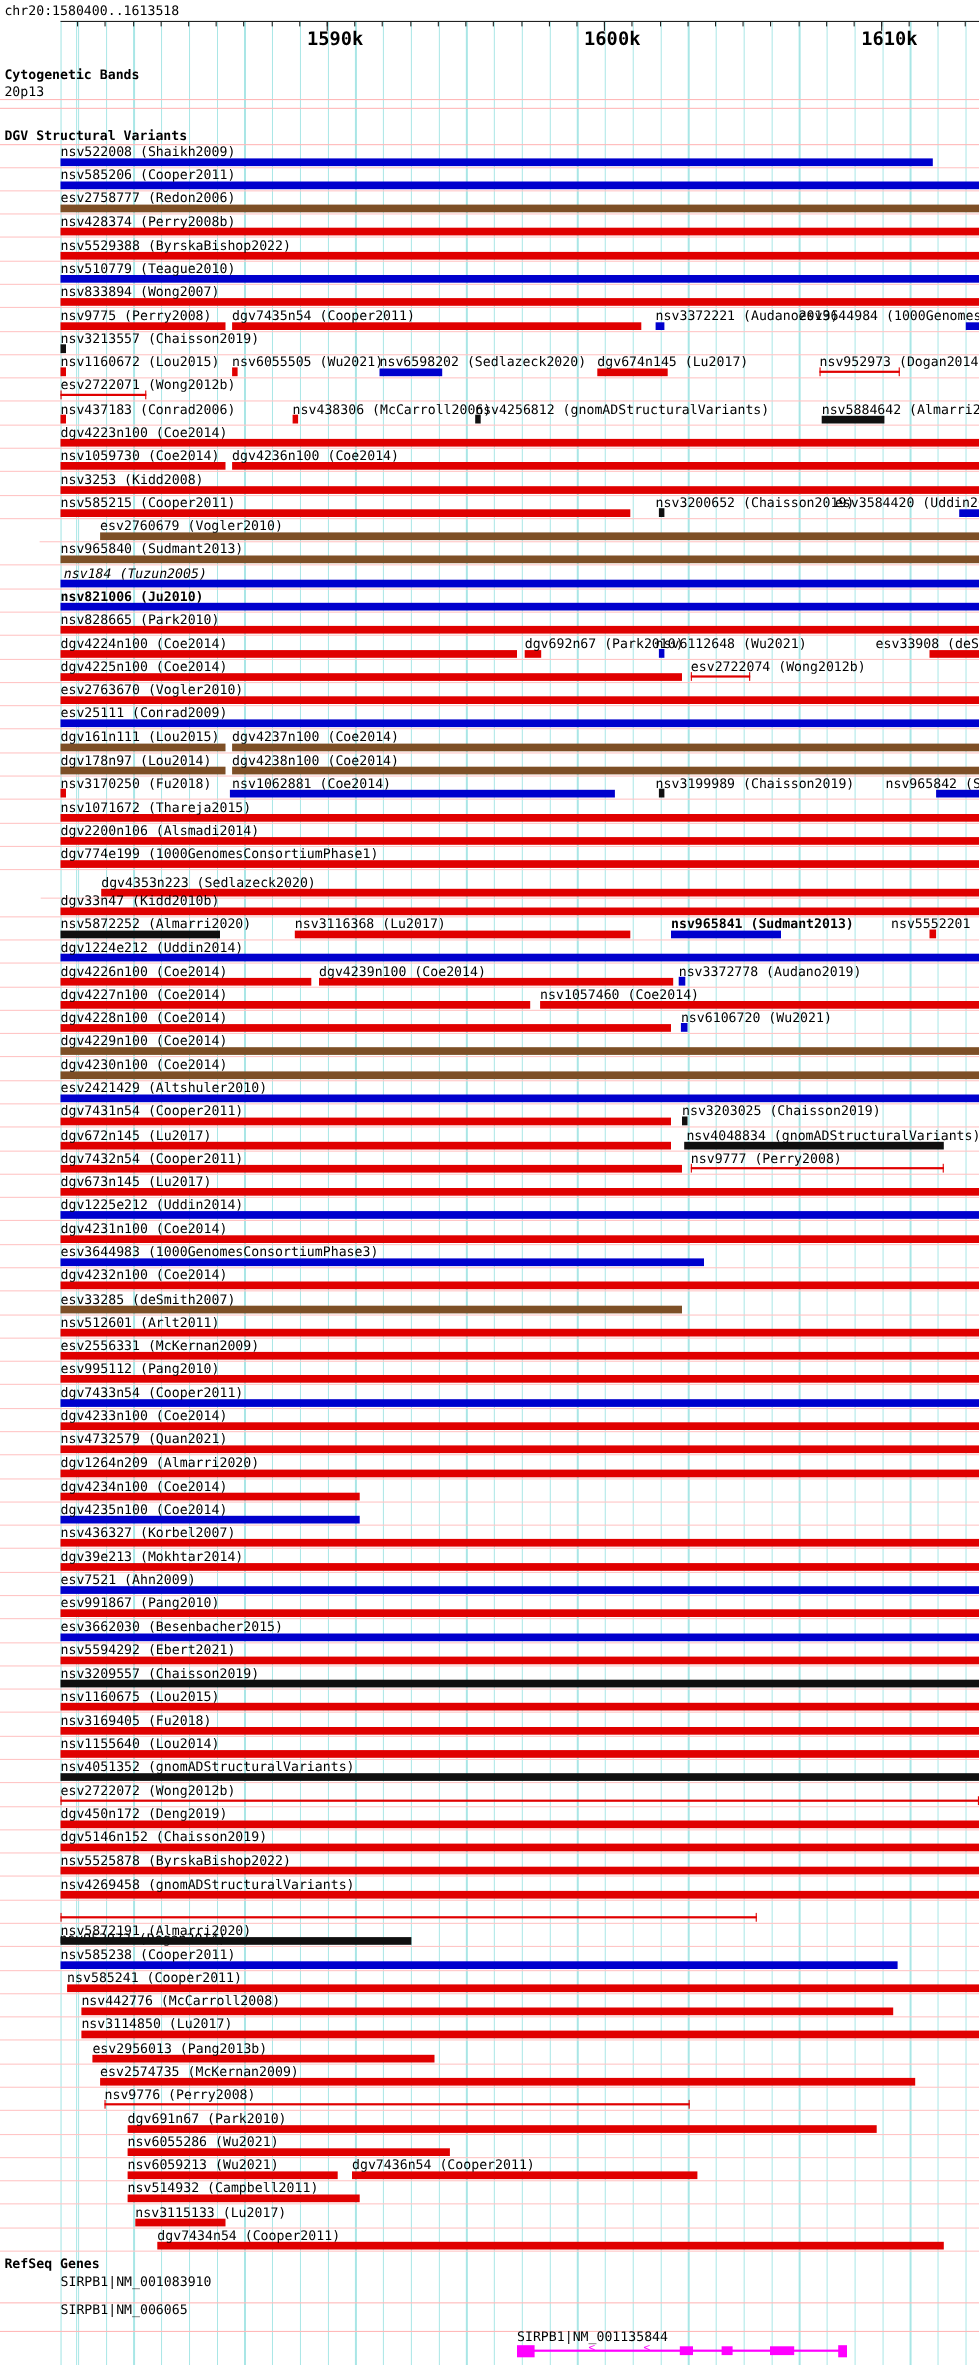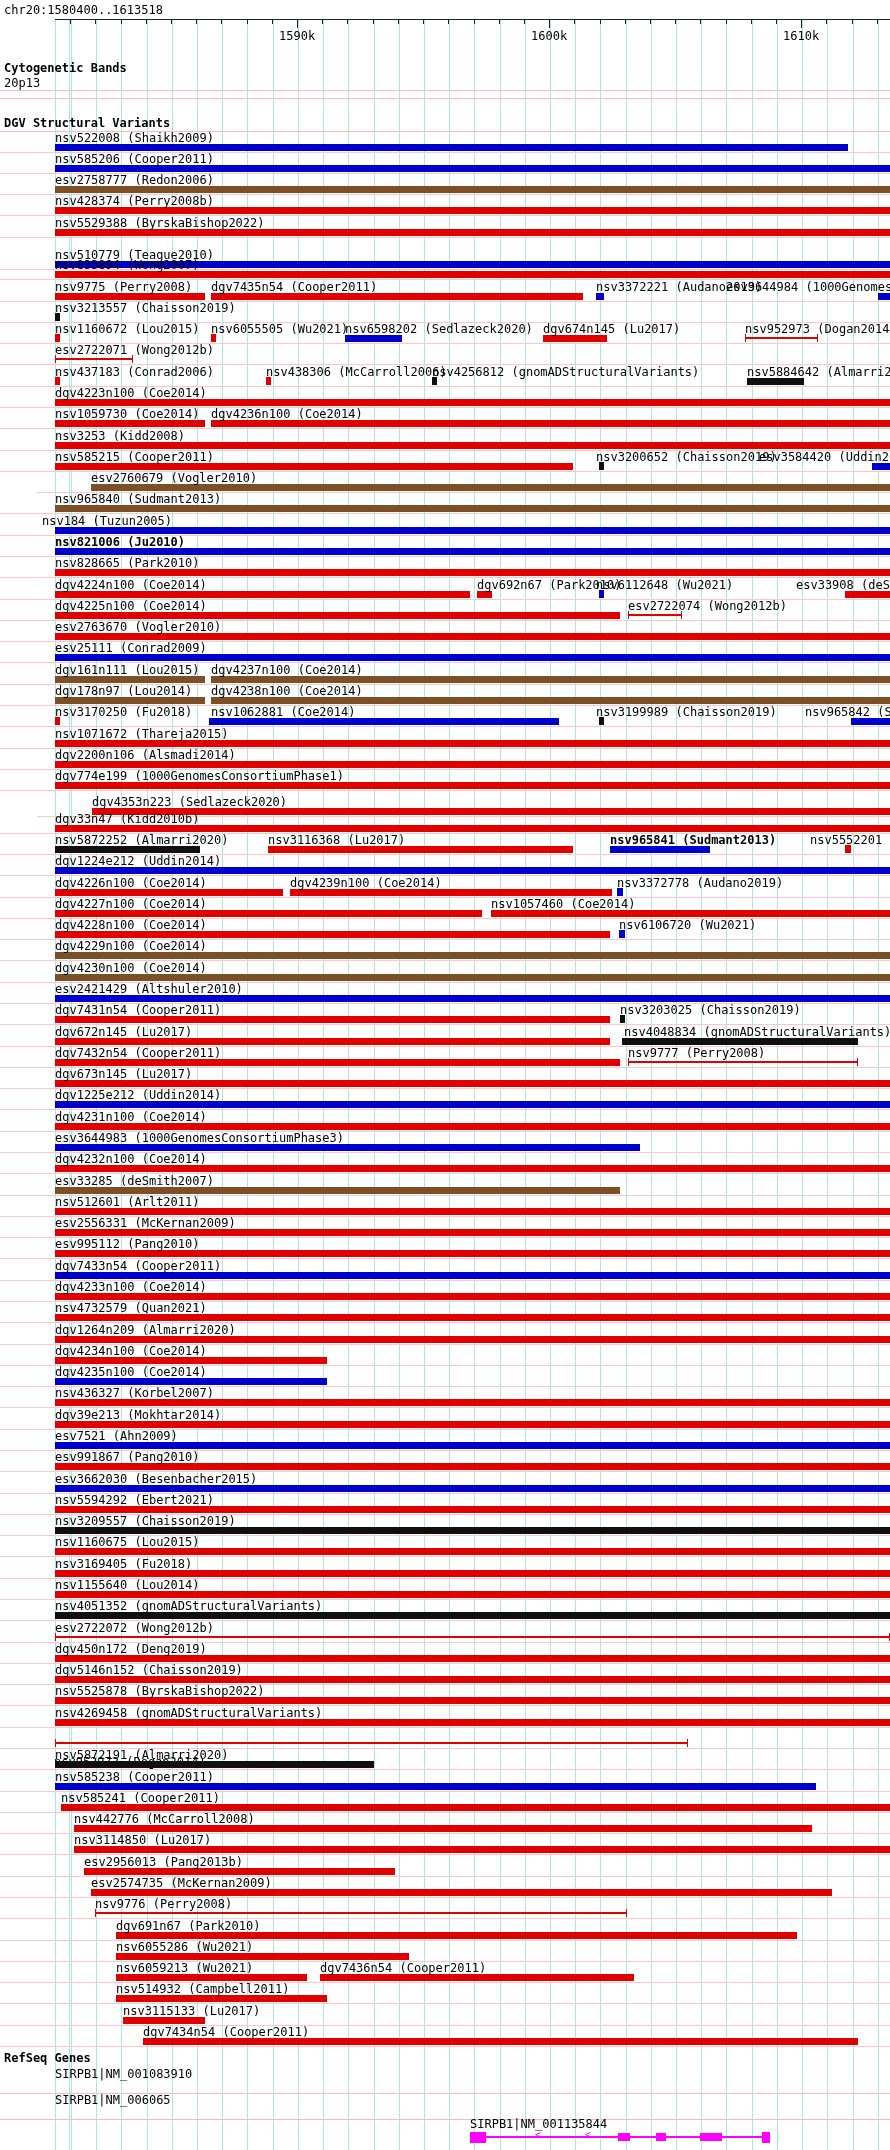--- a/index.html
+++ b/index.html
@@ -12,21 +12,21 @@
           border-left:1px solid #a9e6e6;
           background:repeating-linear-gradient(to right, #a9e6e6 0 1px, transparent 1px 25.21px);
           background-position:15px 0; z-index:0; }
 
   .region { position:absolute; left:4px; top:4px; font-size:12px; line-height:13px; z-index:5; }
 
   .ruler-line { position:absolute; left:55px; top:19px; width:835px; height:0;
                 border-top:1px solid #222; z-index:4; }
   .tick-minor { position:absolute; top:20px; width:1px; height:4px; background:#222; z-index:4; }
   .tick-major { position:absolute; top:20px; width:1px; height:8px; background:#222; z-index:4; }
-  .ruler-label { position:absolute; top:30px; font-size:12px; line-height:12px; z-index:4; }
+  .ruler-label { position:absolute; top:30px; font-size:17px; line-height:12px; z-index:4;font-weight:bold; }
 
   .section-title { position:absolute; font-weight:bold; font-size:12px; line-height:13px; z-index:5; }
   .plain { position:absolute; font-size:12px; line-height:13px; z-index:5; }
 
   .sep { position:absolute; left:0; width:890px; height:1px; background:#ffb9b9; z-index:1; }
 
   .vrow { position:absolute; left:0; width:890px; height:21px;
           border-bottom:1px solid #ffc6c6; z-index:2; }
   .flabel { position:absolute; top:0; font-size:12px; line-height:12px; white-space:pre; z-index:3; }
   .glyph { position:absolute; z-index:2; }
@@ -116,21 +116,21 @@
         <div class="glyph bar" style="left: 55px; width: 835px; background: rgb(125, 79, 38);"></div>
       </div>
       <div class="vrow" style="top: 195px;">
         <span class="flabel" style="left: 55px;">nsv428374 (Perry2008b)</span>
         <div class="glyph bar" style="left: 55px; width: 835px; background: rgb(224, 0, 0);"></div>
       </div>
       <div class="vrow" style="top: 217px;">
         <span class="flabel" style="left: 55px;">nsv5529388 (ByrskaBishop2022)</span>
         <div class="glyph bar" style="left: 55px; width: 835px; background: rgb(224, 0, 0);"></div>
       </div>
-      <div class="vrow" style="top: 238px; margin-top: 11px;">
+      <div class="vrow" style="top: 238px;">
         <span class="flabel" style="left: 55px;">nsv510779 (Teague2010)</span>
         <div class="glyph bar" style="left: 55px; width: 835px; background: rgb(0, 0, 205);"></div>
       </div>
       <div class="vrow" style="top: 259px;">
         <span class="flabel" style="left: 55px;">nsv833894 (Wong2007)</span>
         <div class="glyph bar" style="left: 55px; width: 835px; background: rgb(224, 0, 0);"></div>
       </div>
       <div class="vrow" style="top: 281px;">
         <span class="flabel" style="left: 55px;">nsv9775 (Perry2008)</span>
         <div class="glyph bar" style="left: 55px; width: 150px; background: rgb(224, 0, 0);"></div>
@@ -195,21 +195,21 @@
       </div>
       <div class="vrow" style="top: 472px; margin-left: 36px;">
         <span class="flabel" style="left: 55px;">esv2760679 (Vogler2010)</span>
         <div class="glyph bar" style="left: 55px; width: 835px; background: rgb(125, 79, 38);"></div>
       </div>
       <div class="vrow" style="top: 493px;">
         <span class="flabel" style="left: 55px;">nsv965840 (Sudmant2013)</span>
         <div class="glyph bar" style="left: 55px; width: 835px; background: rgb(125, 79, 38);"></div>
       </div>
       <div class="vrow" style="top: 515px;">
-        <span class="flabel" style="left: 42px;">nsv184 (Tuzun2005)</span>
+        <span class="flabel" style="left: 58px; font-style: italic;">nsv184 (Tuzun2005)</span>
         <div class="glyph bar" style="left: 55px; width: 835px; background: rgb(0, 0, 205);"></div>
       </div>
       <div class="vrow" style="top: 536px; font-weight: bold;">
         <span class="flabel" style="left: 55px;">nsv821006 (Ju2010)</span>
         <div class="glyph bar" style="left: 55px; width: 835px; background: rgb(0, 0, 205);"></div>
       </div>
       <div class="vrow" style="top: 557px;">
         <span class="flabel" style="left: 55px;">nsv828665 (Park2010)</span>
         <div class="glyph bar" style="left: 55px; width: 835px; background: rgb(224, 0, 0);"></div>
       </div>

